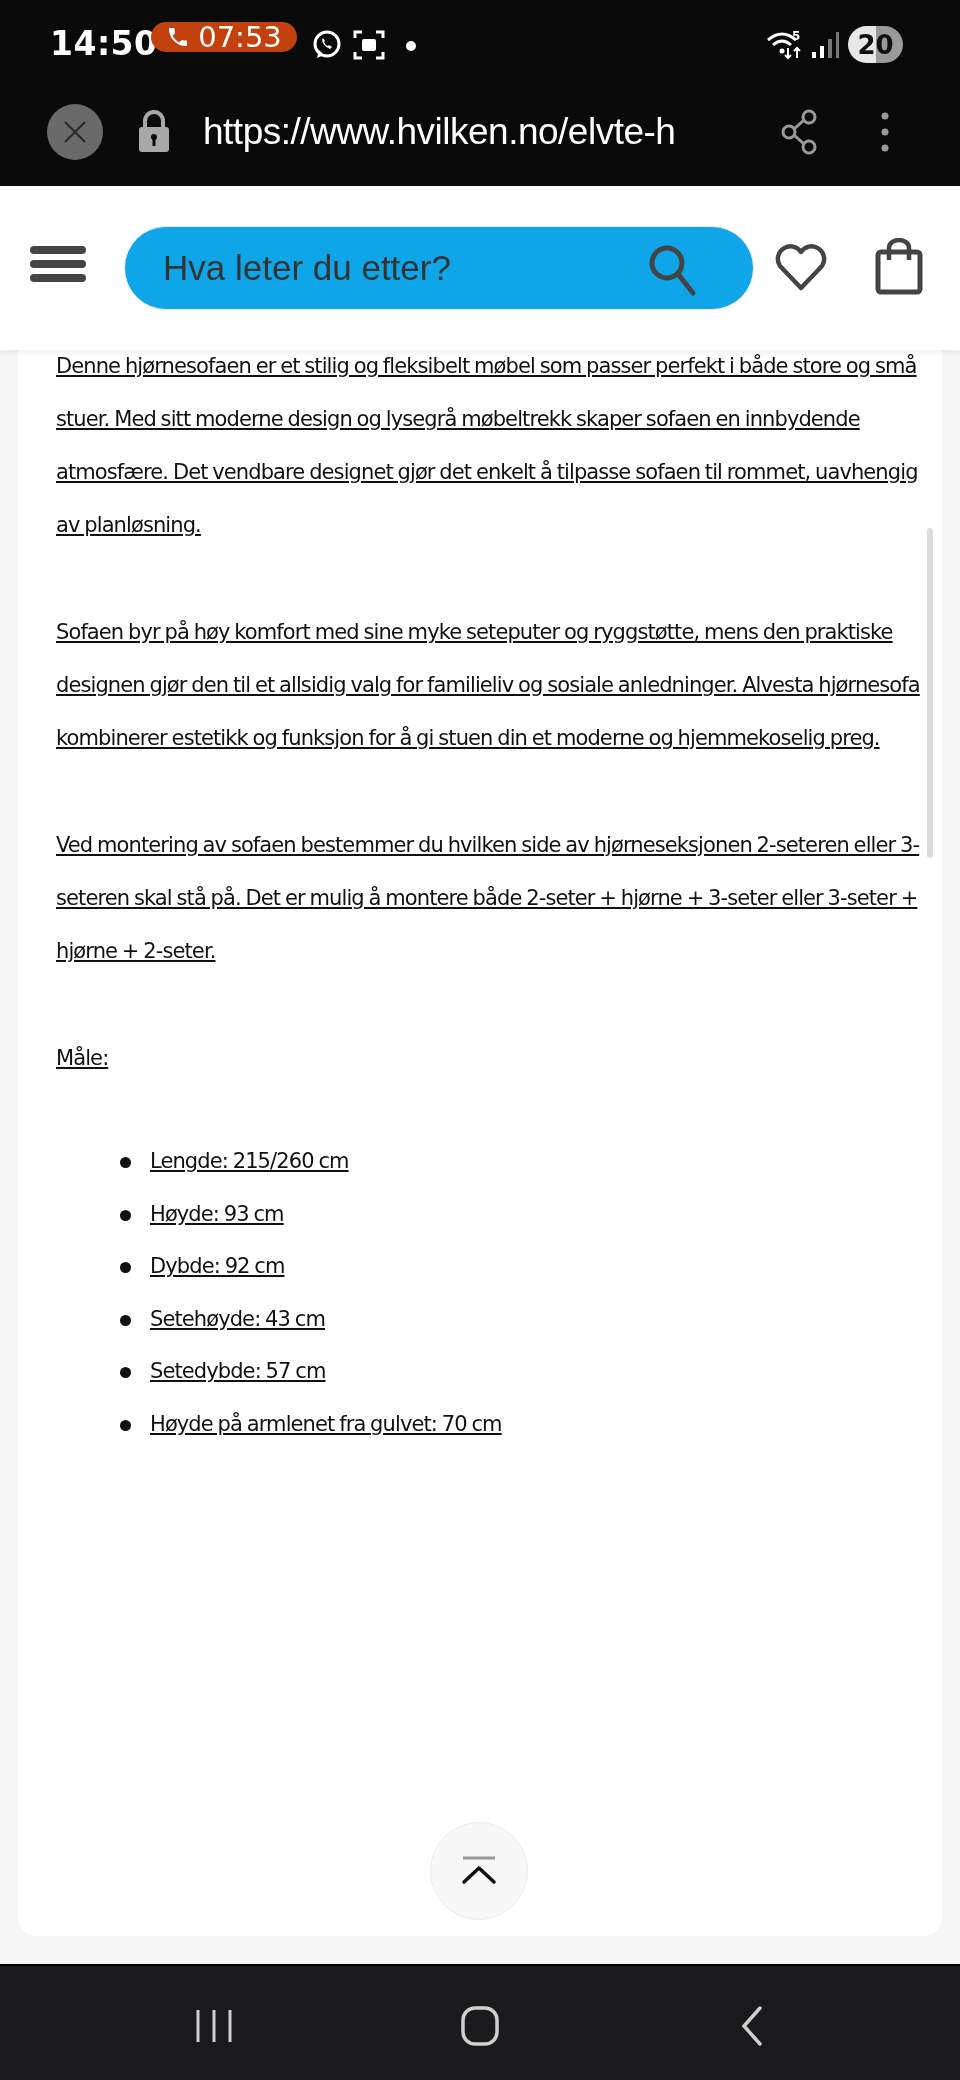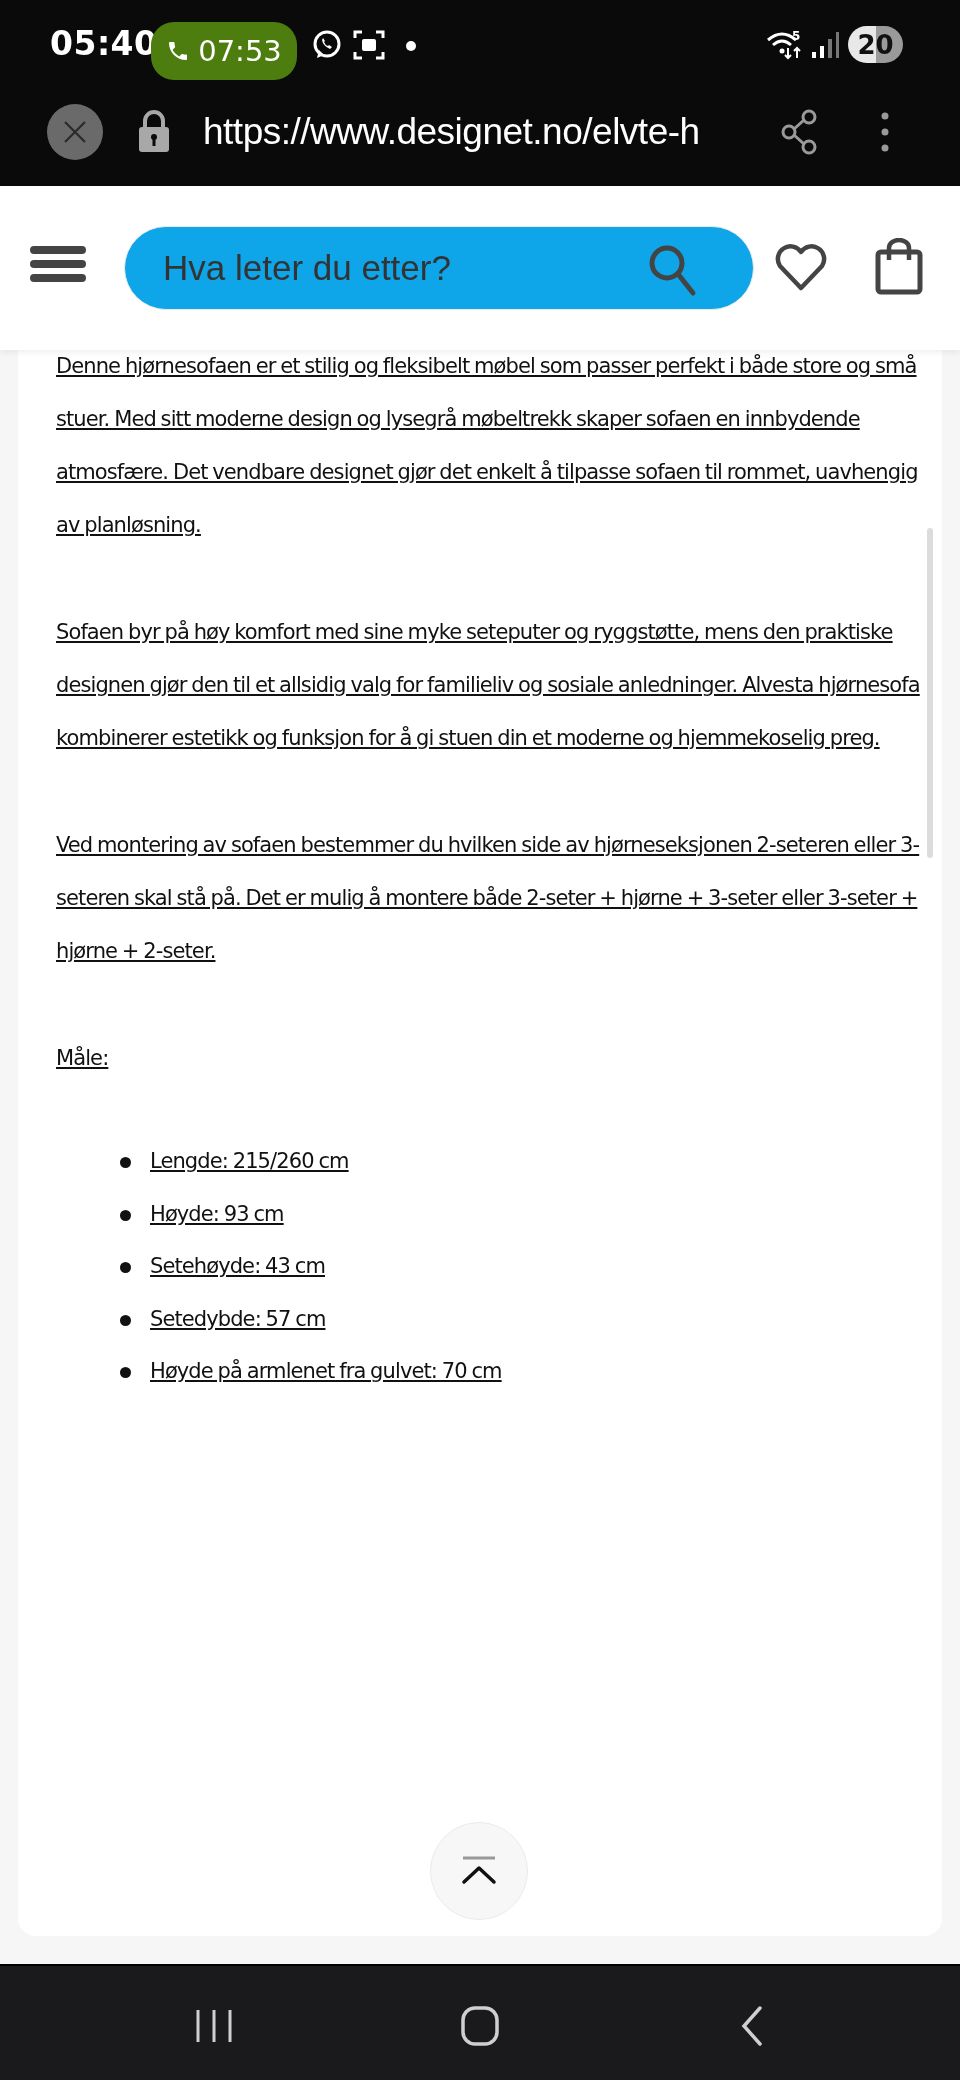--- a/index.html
+++ b/index.html
@@ -2,21 +2,21 @@
 <html><head>
 <meta charset="utf-8">
 <style>
   * { box-sizing: border-box; margin: 0; padding: 0; }
   html, body { width: 960px; height: 2080px; overflow: hidden; background: #f6f6f6; }
   body { font-family: "Liberation Sans", sans-serif; position: relative; }
 
   
   .statusbar { position: absolute; top: 0; left: 0; width: 960px; height: 90px; background: #0a0a0a; color: #fff; }
   .sb-time { position: absolute; left: 50px; top: 24px; font-size: 33px; font-weight: 700; letter-spacing: 0.5px; font-family: "DejaVu Sans", sans-serif; }
-  .sb-call { position: absolute; left: 151px; top: 22px; width: 146px; height: 58px; border-radius: 23px; background: #4d7c0f; display: flex; align-items: center; justify-content: center; gap: 8px; font-size: 29px; font-family: "DejaVu Sans", sans-serif; }
+  .sb-call { position: absolute; left: 151px; top: 22px; width: 146px; height: 30px; border-radius: 23px; background: #c2410c; display: flex; align-items: center; justify-content: center; gap: 8px; font-size: 29px; font-family: "DejaVu Sans", sans-serif; }
   .sb-call svg { width: 24px; height: 24px; }
   .sb-icon { position: absolute; top: 28px; }
   .sb-dot { position: absolute; left: 406px; top: 41px; width: 10px; height: 10px; border-radius: 50%; background: #fff; }
   .sb-battery { position: absolute; left: 848px; top: 26px; width: 55px; height: 37px; border-radius: 19px; overflow: hidden; display: flex; }
   .sb-battery .lh { width: 50%; background: #e8e8e8; }
   .sb-battery .rh { width: 50%; background: #9a9a9a; }
   .sb-battery span { position: absolute; left: 0; top: 0; width: 100%; height: 100%; display: flex; align-items: center; justify-content: center; color: #111; font-size: 26px; font-weight: 700; font-family: "DejaVu Sans", sans-serif; }
 
   
   .urlbar { position: absolute; top: 90px; left: 0; width: 960px; height: 96px; background: #0a0a0a; }
@@ -51,21 +51,21 @@
   .totop { position: absolute; left: 430px; top: 1822px; width: 98px; height: 98px; border-radius: 50%; background: #f7f7f7; border: 1px solid #ebebeb; display: flex; align-items: center; justify-content: center; z-index: 3; }
 
   
   .navbar { position: absolute; top: 1964px; left: 0; width: 960px; height: 116px; background: #1a1a1c; border-top: 2px solid #000; }
   .nav-btn { position: absolute; top: 38px; }
 </style>
 </head>
 <body>
 
 <div class="statusbar">
-  <div class="sb-time">05:40</div>
+  <div class="sb-time">14:50</div>
   <div class="sb-call">
     <svg viewBox="0 0 24 24">
         <path fill="#fff" d="M6.6 10.8c1.4 2.8 3.8 5.1 6.6 6.6l2.2-2.2c.3-.3.7-.4 1-.2 1.1.4 2.3.6 3.6.6.6 0 1 .4 1 1V20c0 .6-.4 1-1 1C10.6 21 3 13.4 3 4c0-.6.4-1 1-1h3.5c.6 0 1 .4 1 1 0 1.3.2 2.5.6 3.6.1.3 0 .7-.2 1L6.6 10.8z"></path>
       </svg>
     <span>07:53</span>
   </div>
   <svg class="sb-icon" style="left:310px;" width="34" height="34" viewBox="0 0 34 34">
     <circle cx="17" cy="16" r="12" fill="none" stroke="#fff" stroke-width="3"></circle>
     <path d="M7 30 L9 22 L14 27 Z" fill="#fff"></path>
     <path d="M12 12 q1 6 8 9 l2 -2 -3 -2 -1 1 q-3 -1 -4 -4 l1 -1 -2 -3 z" fill="#fff"></path>
@@ -102,21 +102,21 @@
     <svg width="26" height="26" viewBox="0 0 26 26">
         <path d="M3 3 L23 23 M23 3 L3 23" stroke="#2a2a2a" stroke-width="2.2"></path>
       </svg>
   </div>
   <svg class="url-lock" width="34" height="46" viewBox="0 0 34 46">
     <path d="M8 20 V13 a9 9 0 0 1 18 0 V20" fill="none" stroke="#a8a8a8" stroke-width="4"></path>
     <rect x="2" y="19" width="30" height="25" rx="3" fill="#a8a8a8"></rect>
     <circle cx="17" cy="29" r="3" fill="#0a0a0a"></circle>
     <rect x="15.5" y="30" width="3" height="8" fill="#0a0a0a"></rect>
   </svg>
-  <div class="url-text">https://www.designet.no/elvte-h</div>
+  <div class="url-text">https://www.hvilken.no/elvte-h</div>
   <svg class="url-share" width="40" height="48" viewBox="0 0 40 48">
     <circle cx="29" cy="9" r="6" fill="none" stroke="#9a9a9a" stroke-width="3"></circle>
     <circle cx="9" cy="24" r="6" fill="none" stroke="#9a9a9a" stroke-width="3"></circle>
     <circle cx="29" cy="39" r="6" fill="none" stroke="#9a9a9a" stroke-width="3"></circle>
     <path d="M14 21 L24 12 M14 27 L24 36" stroke="#9a9a9a" stroke-width="3"></path>
   </svg>
   <svg class="url-menu" width="30" height="48" viewBox="0 0 30 48">
     <circle cx="15" cy="8" r="3.5" fill="#9a9a9a"></circle>
     <circle cx="15" cy="24" r="3.5" fill="#9a9a9a"></circle>
     <circle cx="15" cy="40" r="3.5" fill="#9a9a9a"></circle>
@@ -148,20 +148,21 @@
 <div class="content-area">
   <div class="card">
     <div class="text" style="top:0;">
       <p>Denne hjørnesofaen er et stilig og fleksibelt møbel som passer perfekt i både store og små stuer. Med sitt moderne design og lysegrå møbeltrekk skaper sofaen en innbydende atmosfære. Det vendbare designet gjør det enkelt å tilpasse sofaen til rommet, uavhengig av planløsning.</p>
       <p>Sofaen byr på høy komfort med sine myke seteputer og ryggstøtte, mens den praktiske designen gjør den til et allsidig valg for familieliv og sosiale anledninger. Alvesta hjørnesofa kombinerer estetikk og funksjon for å gi stuen din et moderne og hjemmekoselig preg.</p>
       <p>Ved montering av sofaen bestemmer du hvilken side av hjørneseksjonen 2-seteren eller 3-seteren skal stå på. Det er mulig å montere både 2-seter + hjørne + 3-seter eller 3-seter + hjørne + 2-seter.</p>
       <p style="margin-bottom:50px;">Måle:</p>
       <ul>
         <li>Lengde: 215/260 cm</li>
         <li>Høyde: 93 cm</li>
+        <li>Dybde: 92 cm</li>
         <li>Setehøyde: 43 cm</li>
         <li>Setedybde: 57 cm</li>
         <li>Høyde på armlenet fra gulvet: 70 cm</li>
       </ul>
     </div>
   </div>
 </div>
 
 <div class="scrollthumb"></div>
 

